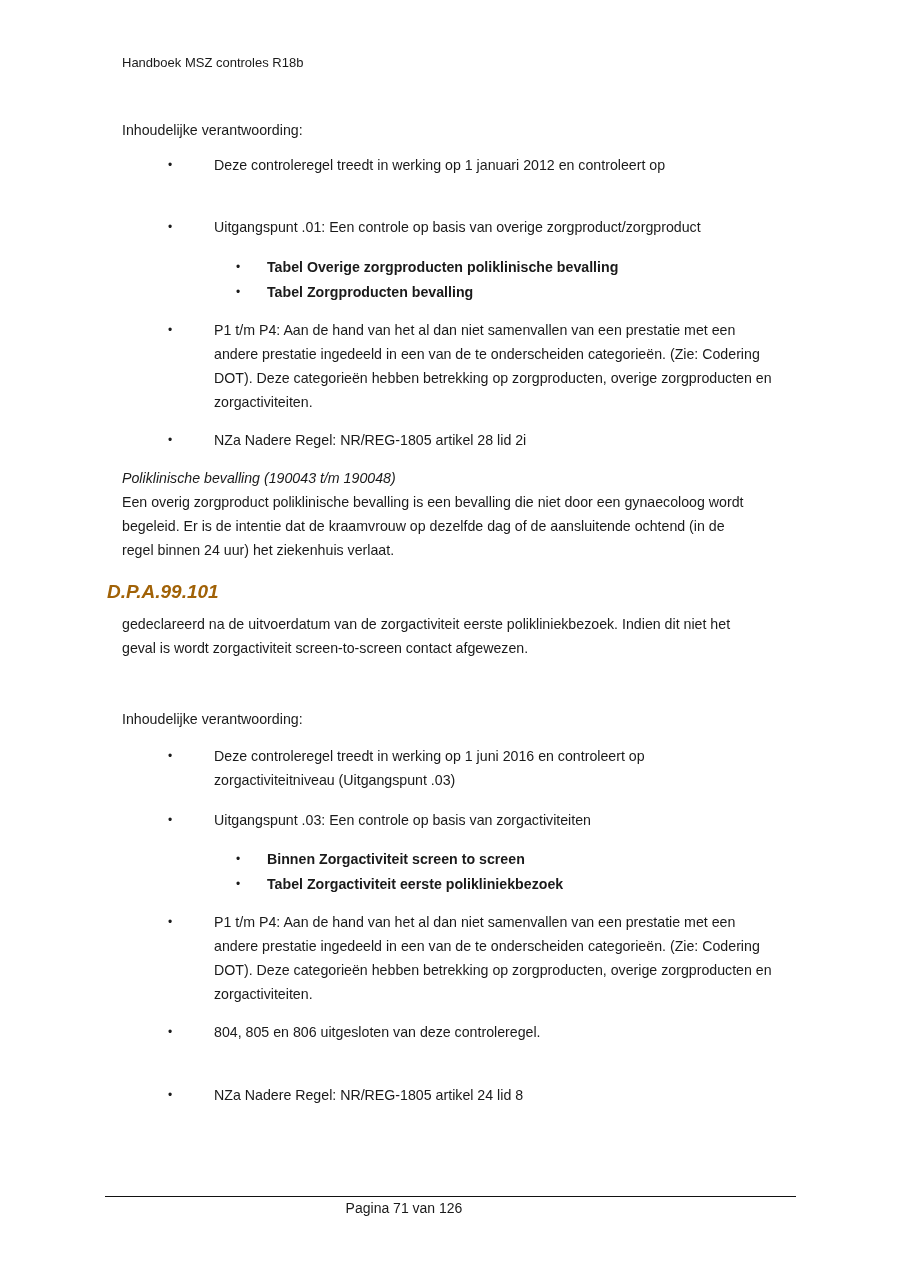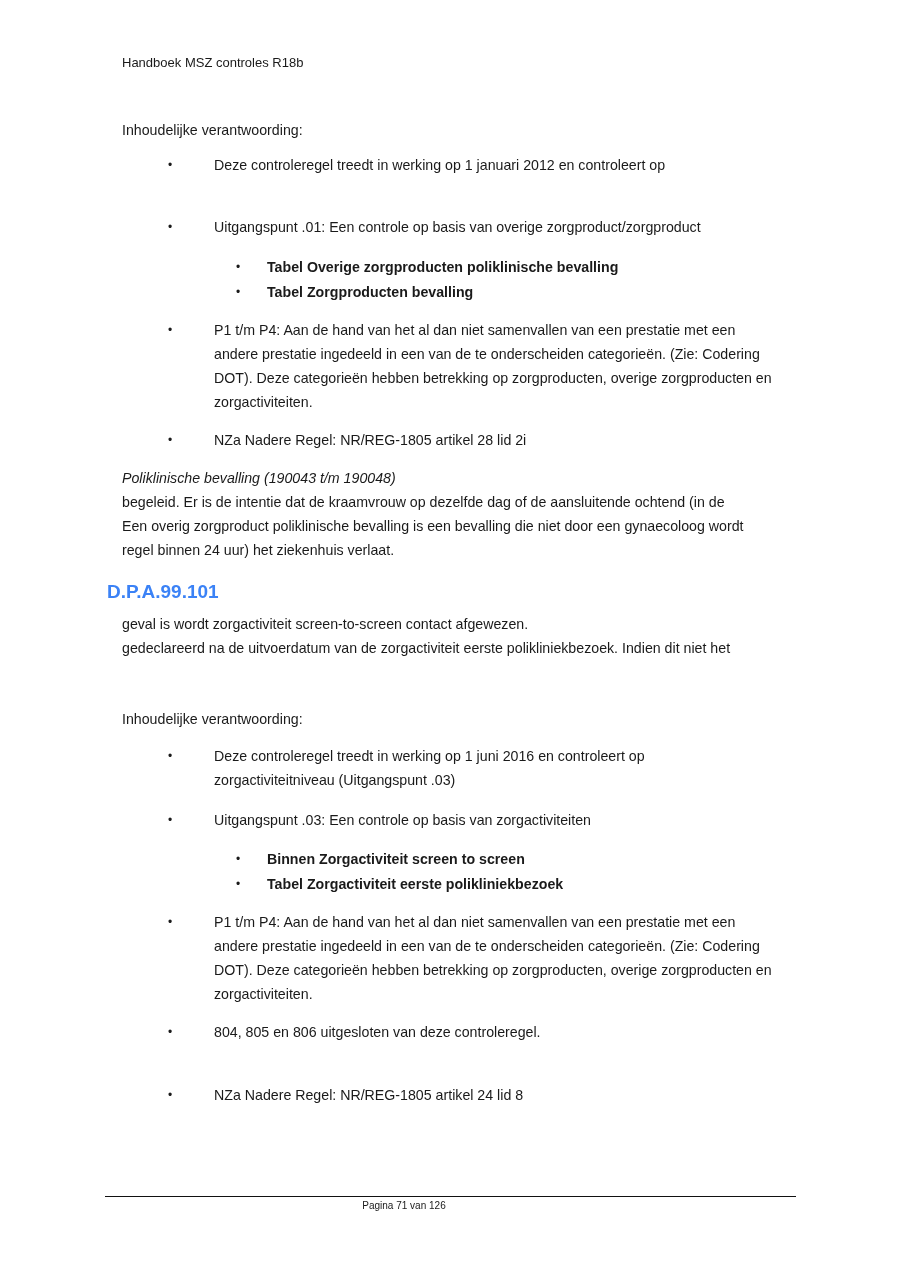--- a/index.html
+++ b/index.html
@@ -12,23 +12,23 @@
     .abs { position: absolute; }
     .header { left: 122px; top: 55px; font-size: 13px; text-align: right; }
     .p { left: 107px; width: 690px; line-height: 24px; font-size: 14.2px; margin-left: 15px; }
     .b1 { left: 168px; width: 630px; line-height: 24px; }
     .b1 .dot, .b2 .dot { position: absolute; left: 0; top: 0; }
     .b1 .txt { position: absolute; left: 14px; width: 600px; margin-left: 32px; }
     .b2 { left: 236px; width: 560px; line-height: 24px; }
     .b2 .txt { position: absolute; left: 31px; width: 520px; font-weight: bold; }
     .dot { font-size: 12px; }
     .italic { font-style: italic; }
-    .h2 { left: 107px; top: 581px; font-weight: bold; font-size: 19px; color: #3b82f6; }
+    .h2 { left: 107px; top: 581px; font-weight: bold; font-size: 19px; color: #a16207; font-style: italic; }
     .footer-line { left: 105px; top: 1196px; width: 691px; height: 0; border-top: 1.5px solid #111; }
-    .footer { left: 0; width: 808px; top: 1200px; text-align: center; font-size: 10px; }
+    .footer { left: 0; width: 808px; top: 1200px; text-align: center; font-size: 14px; }
   </style>
 </head>
 <body>
 
 <div class="abs header">Handboek MSZ controles R18b</div>
 
 <div class="abs p" style="top:118px">Inhoudelijke verantwoording:</div>
 
 <div class="abs b1" style="top:153px; height:48px">
   <span class="dot">•</span>
@@ -69,29 +69,29 @@
 
 <div class="abs b1" style="top:428px; height:24px">
   <span class="dot">•</span>
   <div class="txt">
       <div>NZa Nadere Regel: NR/REG-1805 artikel 28 lid 2i</div>
     </div>
 </div>
 
 <div class="abs p italic" style="top:466px">Poliklinische bevalling (190043 t/m 190048)</div>
 <div class="abs p" style="top:490px">
+  <div>Een overig zorgproduct poliklinische bevalling is een bevalling die niet door een gynaecoloog wordt</div>
   <div>begeleid. Er is de intentie dat de kraamvrouw op dezelfde dag of de aansluitende ochtend (in de</div>
-  <div>Een overig zorgproduct poliklinische bevalling is een bevalling die niet door een gynaecoloog wordt</div>
   <div>regel binnen 24 uur) het ziekenhuis verlaat.</div>
 </div>
 
 <div class="abs h2">D.P.A.99.101</div>
 <div class="abs p" style="top:612px">
+  <div>gedeclareerd na de uitvoerdatum van de zorgactiviteit eerste polikliniekbezoek. Indien dit niet het</div>
   <div>geval is wordt zorgactiviteit screen-to-screen contact afgewezen.</div>
-  <div>gedeclareerd na de uitvoerdatum van de zorgactiviteit eerste polikliniekbezoek. Indien dit niet het</div>
 </div>
 
 <div class="abs p" style="top:707px">Inhoudelijke verantwoording:</div>
 
 <div class="abs b1" style="top:744px; height:48px">
   <span class="dot">•</span>
   <div class="txt">
     <div>Deze controleregel treedt in werking op 1 juni 2016 en controleert op</div>
     <div>zorgactiviteitniveau (Uitgangspunt .03)</div>
   </div>

